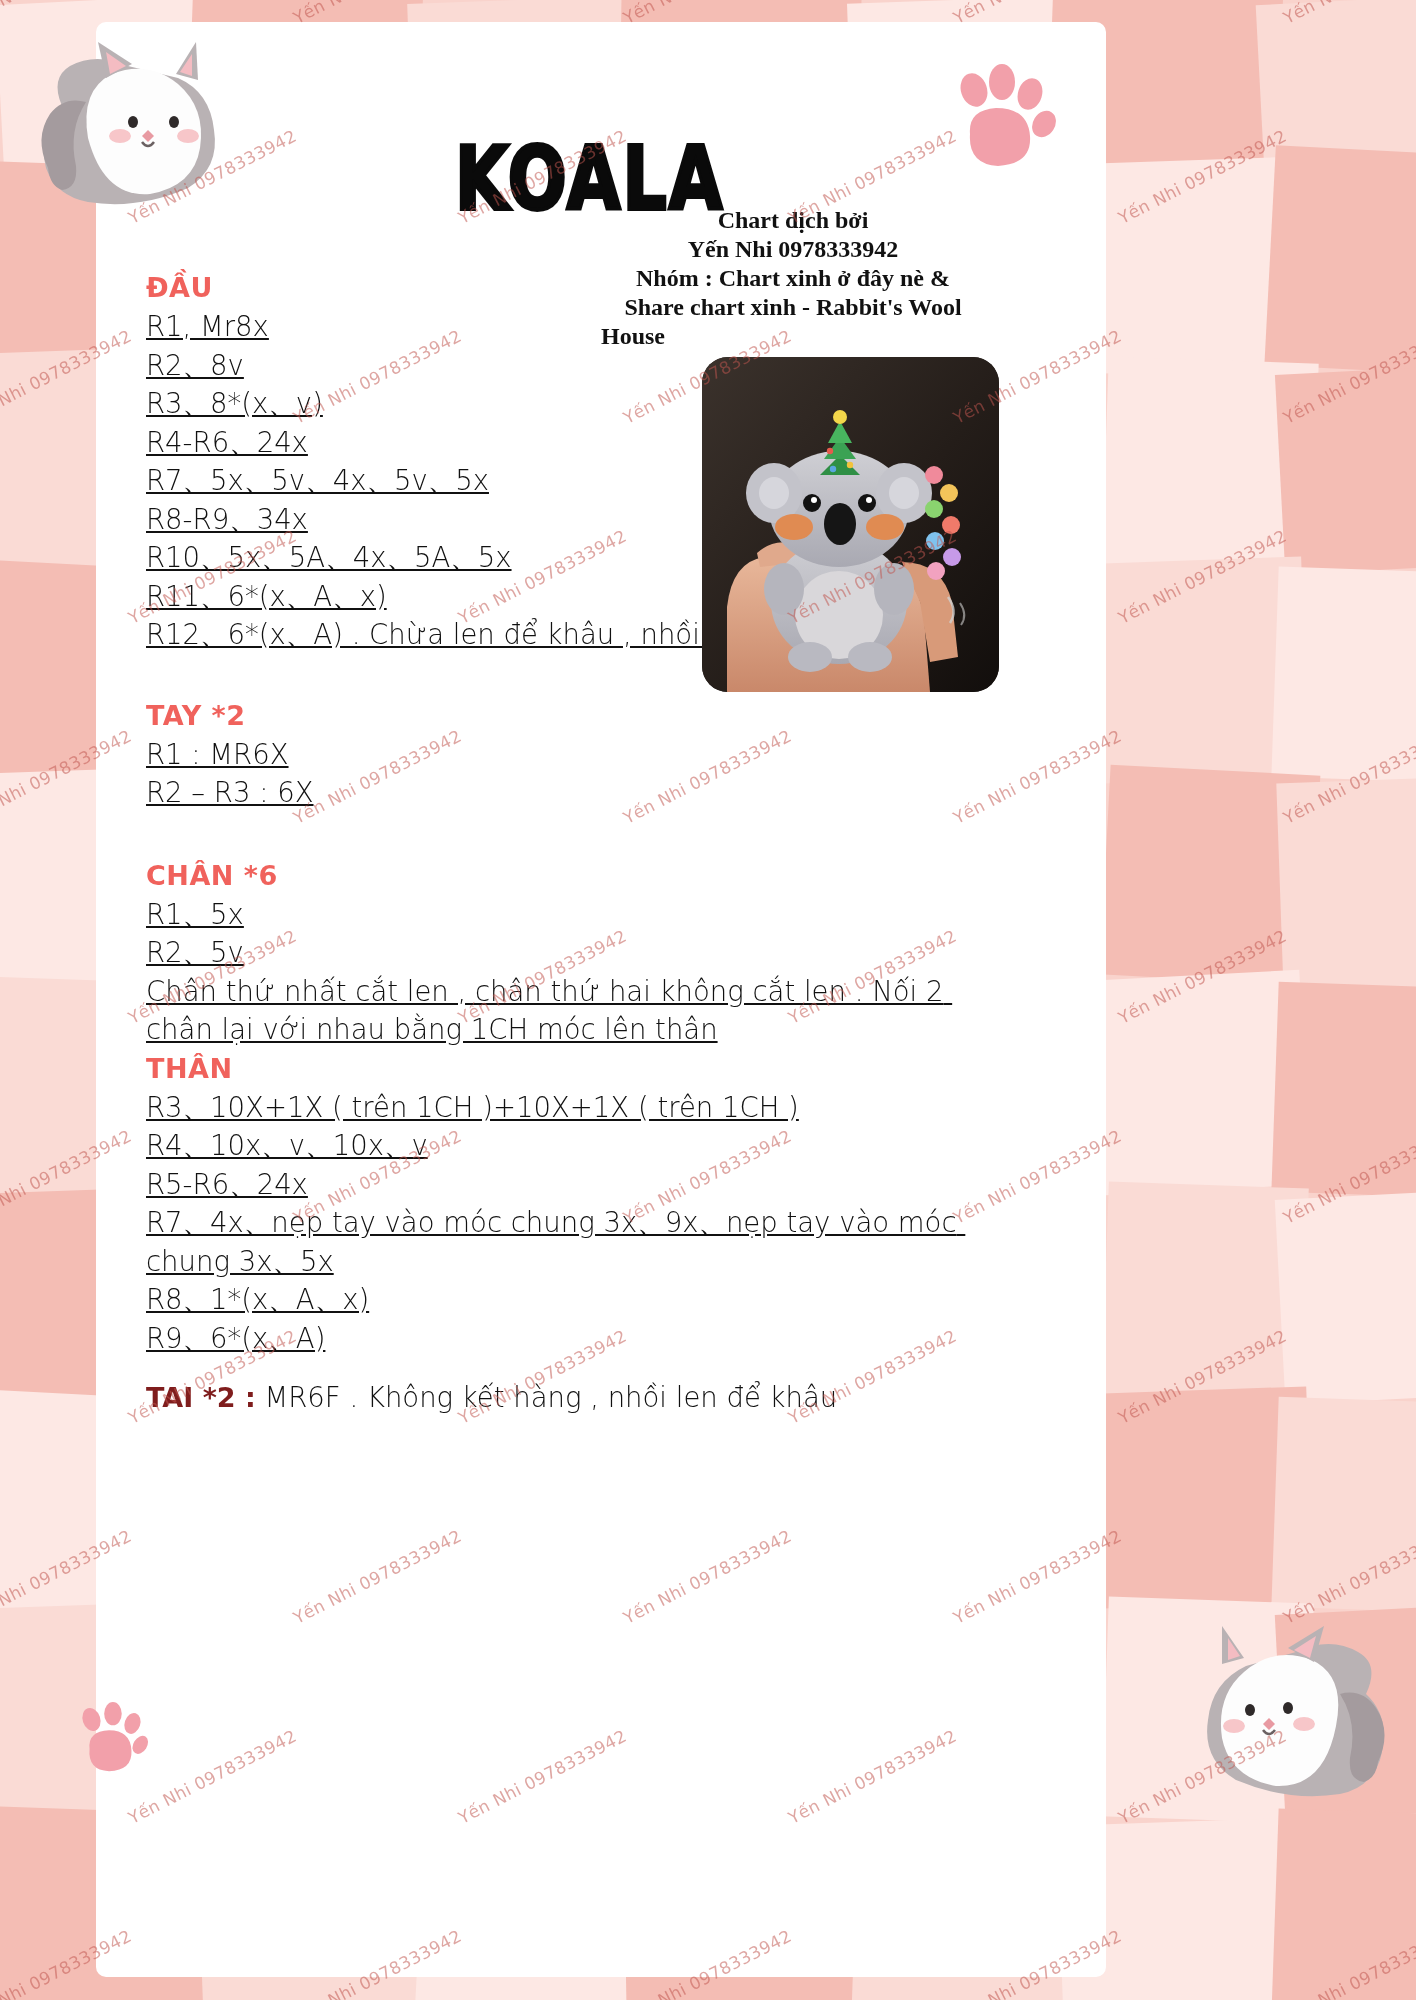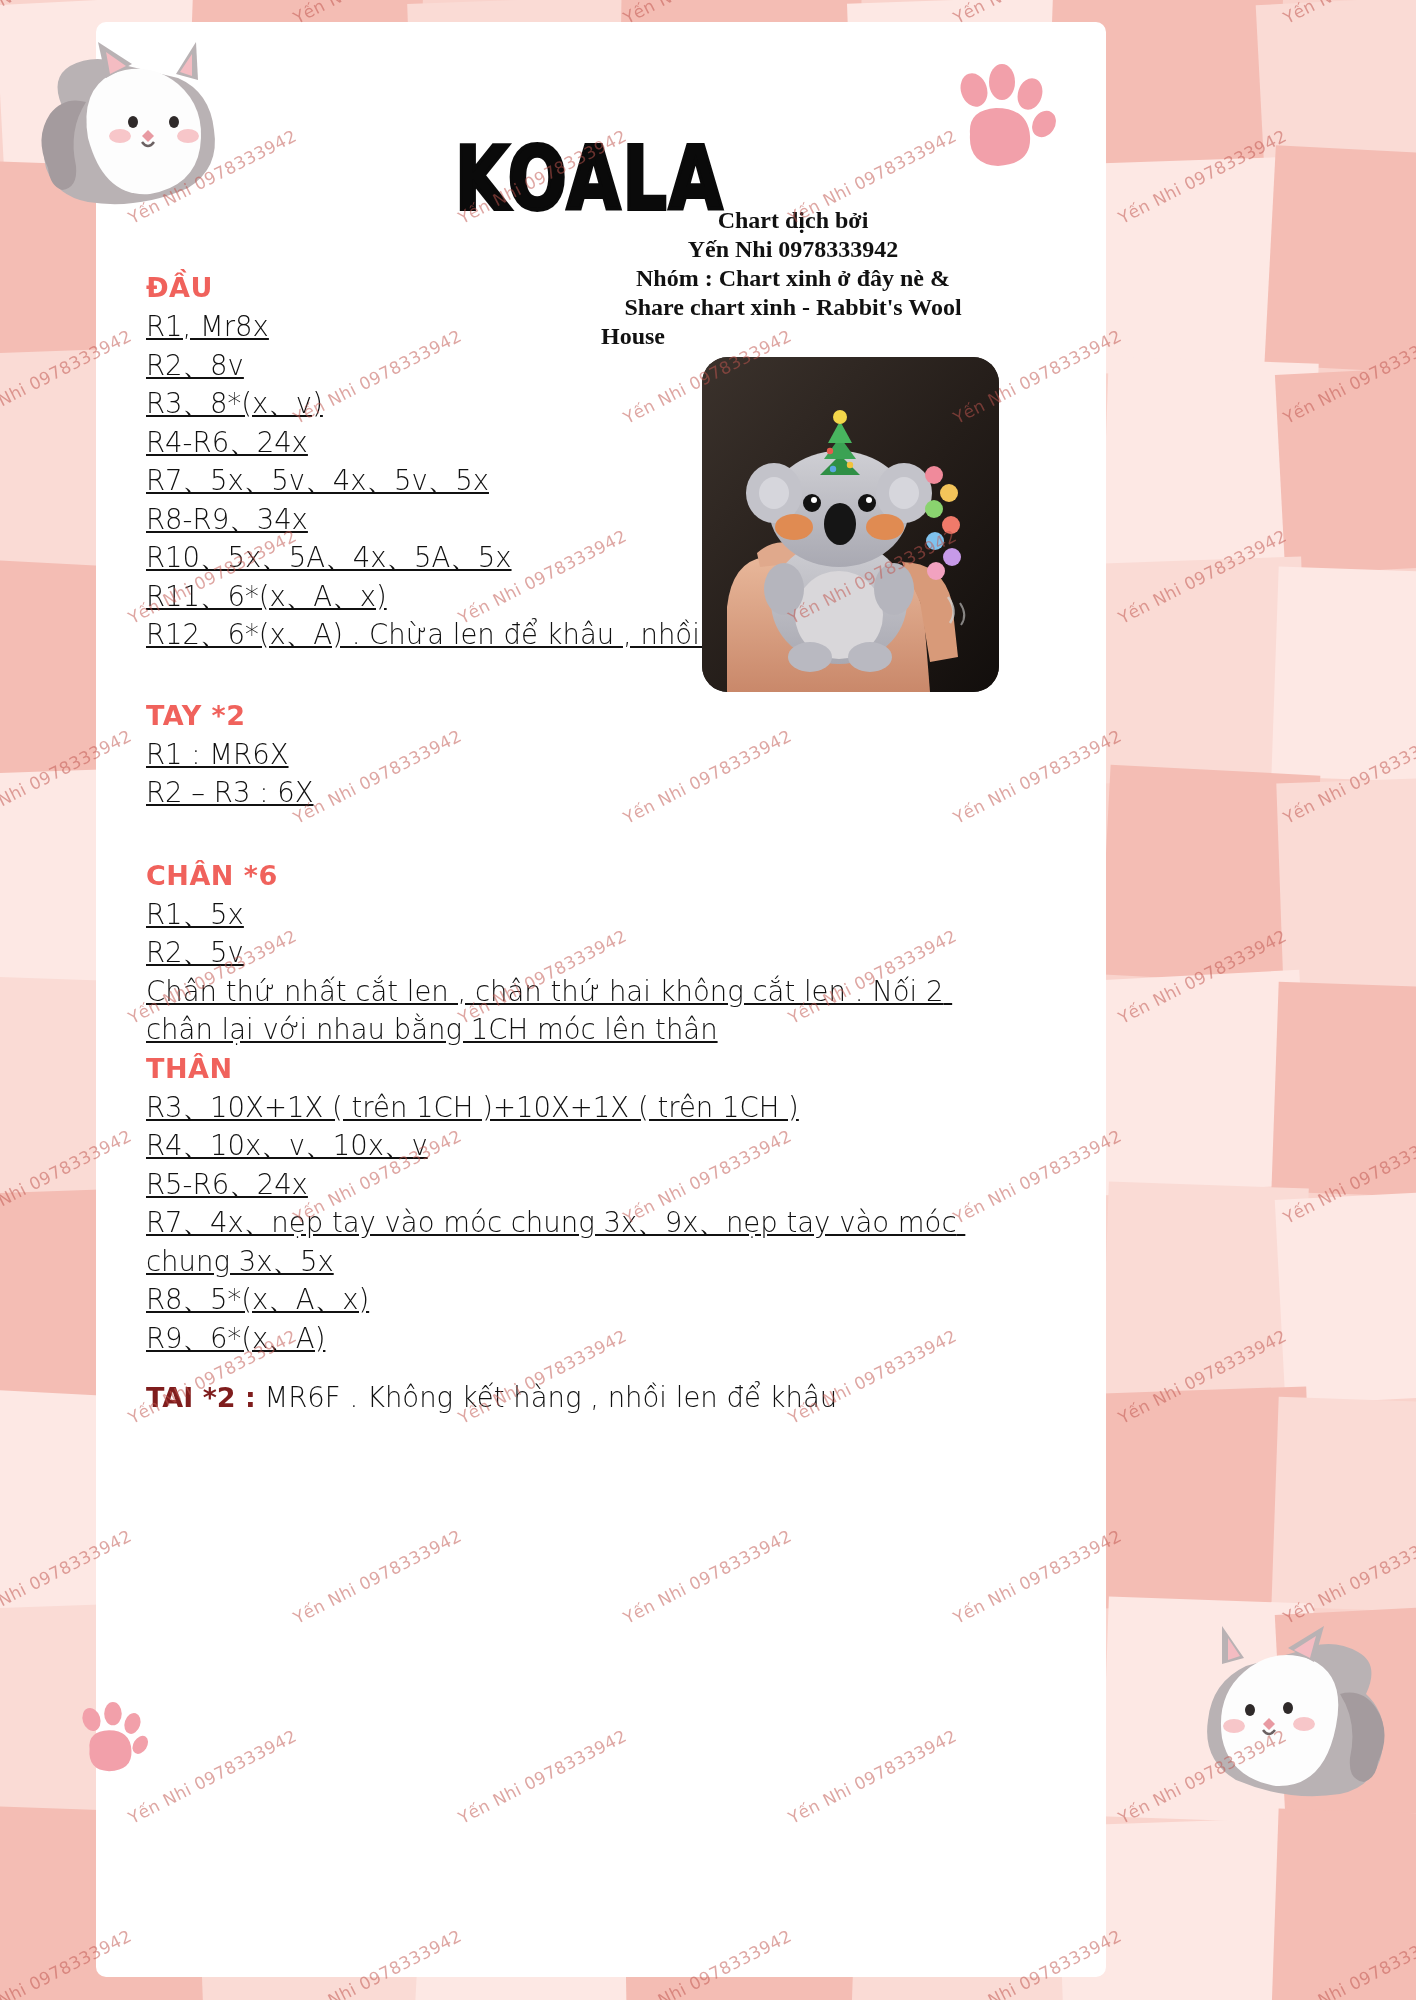--- a/index.html
+++ b/index.html
@@ -287,21 +287,21 @@
   <div class="sec-head" style="margin-top:48px;">CHÂN *6</div>
   <div class="line">R1、5x</div>
   <div class="line">R2、5v</div>
   <div class="line">Chân thứ nhất cắt len , chân thứ hai không cắt len . Nối 2 chân lại với nhau bằng 1CH móc lên thân</div>
 
   <div class="sec-head" style="margin-top:4px;">THÂN</div>
   <div class="line">R3、10X+1X ( trên 1CH )+10X+1X ( trên 1CH )</div>
   <div class="line">R4、10x、v、10x、v</div>
   <div class="line">R5-R6、24x</div>
   <div class="line">R7、4x、nẹp tay vào móc chung 3x、9x、nẹp tay vào móc chung 3x、5x</div>
-  <div class="line">R8、5*(x、A、x)</div>
+  <div class="line">R8、1*(x、A、x)</div>
   <div class="line">R9、6*(x、A)</div>
 
   <div class="gap"></div>
   <div>
     <span class="inline-head">TAI *2 :</span><span class="inline-rest"> MR6F . Không kết hàng , nhồi len để khâu</span>
   </div>
 </div>
 
 <div class="deco" id="cat-top">
   <svg viewBox="0 0 215 205">

